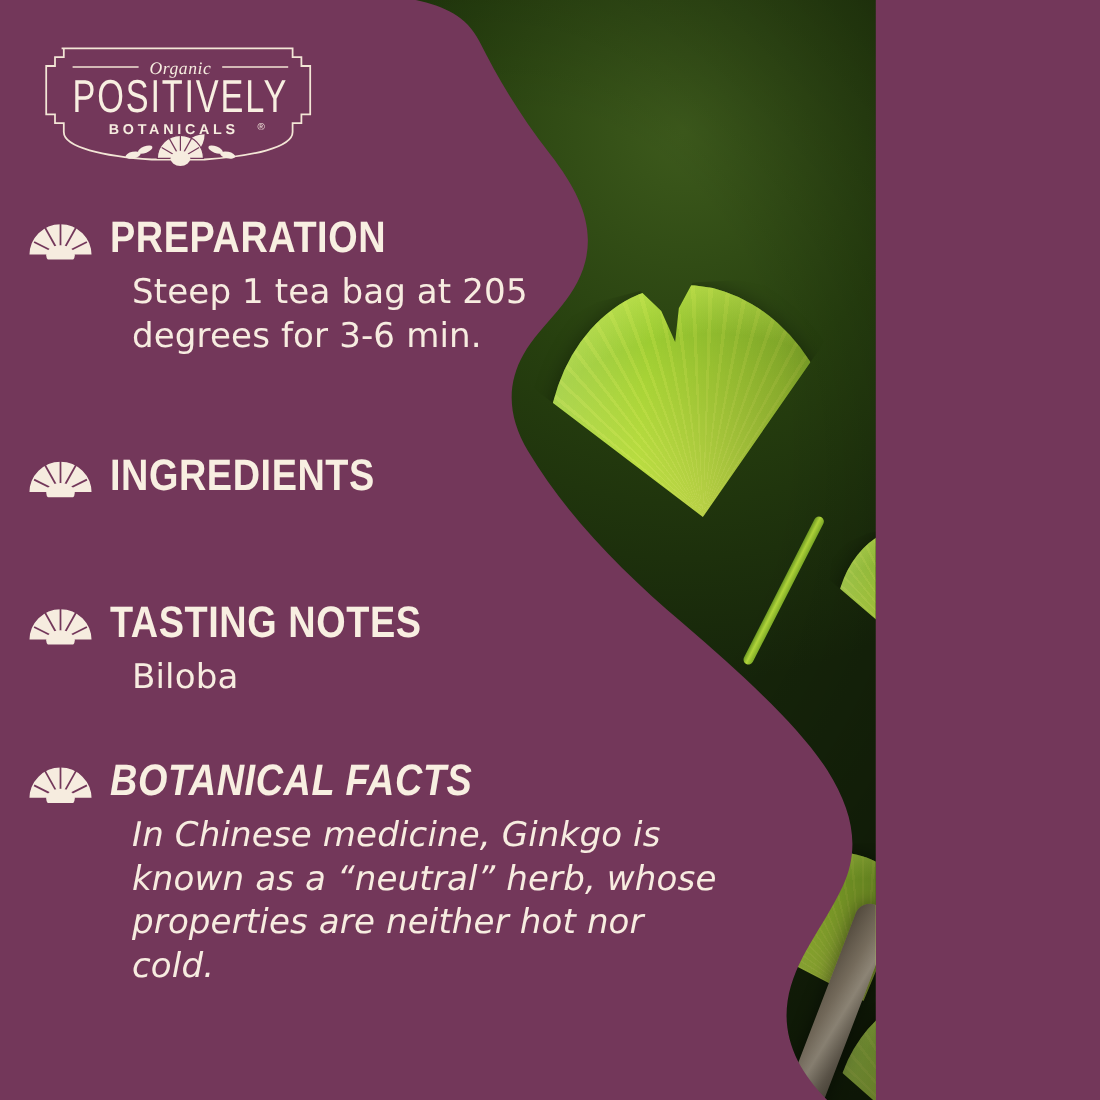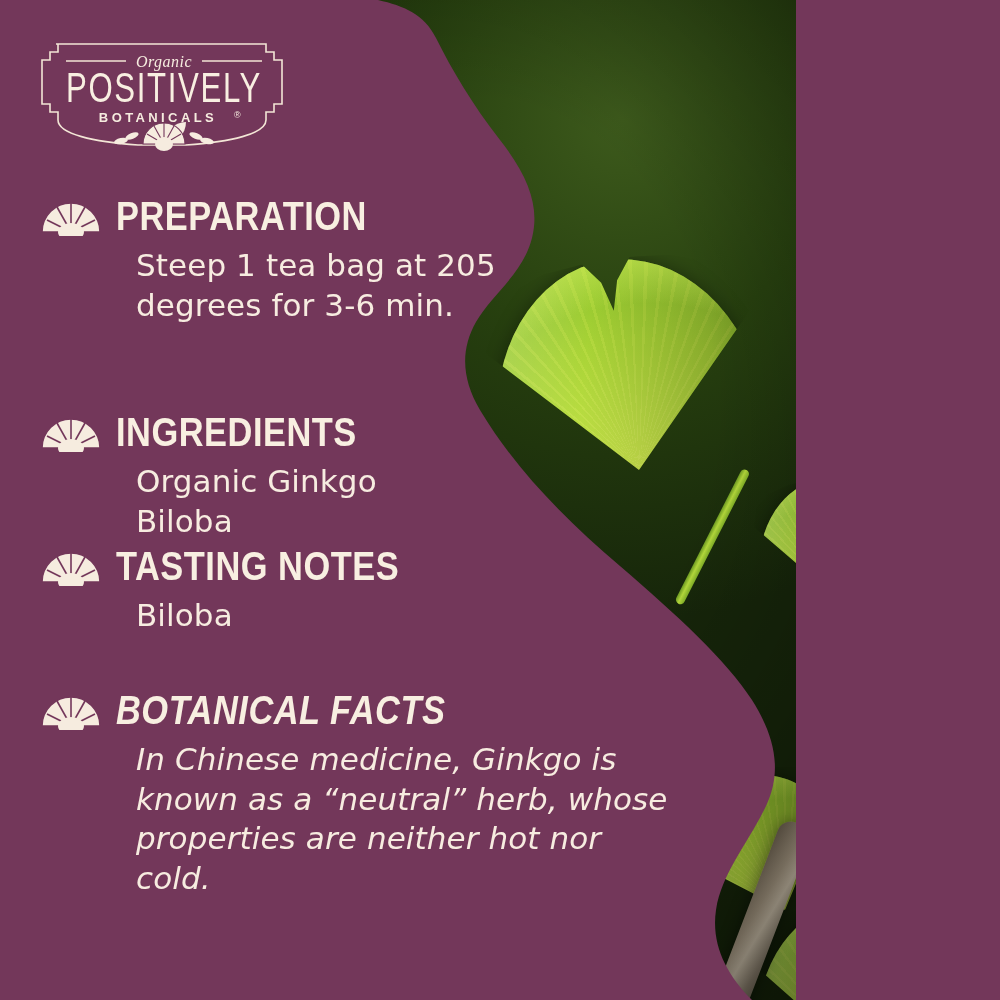--- a/index.html
+++ b/index.html
@@ -65,21 +65,21 @@
   .panelwrap svg{display:block;}
 
   
   .content{position:absolute;inset:0;z-index:3;}
 
   
   .logo{position:absolute;left:34px;top:30px;width:256px;height:128px;}
   .logo svg{display:block;width:100%;height:100%;overflow:visible;}
 
   
-  .section{position:absolute;left:40px;}
+  .section{position:absolute;left:24px;}
   .sec-head{display:flex;align-items:center;gap:14px;}
   .fan-icon{width:62px;height:40px;flex:0 0 auto;}
   .fan-icon svg{display:block;width:100%;height:100%;}
   .sec-title{
     font-family:"Liberation Sans Narrow","Liberation Sans",sans-serif;
     font-weight:700;font-size:40px;letter-spacing:.6px;line-height:1;
     color:#f8efe1;transform:scaleX(.86);transform-origin:left center;white-space:nowrap;
   }
   .sec-body{
     margin-left:96px;margin-top:10px;
@@ -267,22 +267,20 @@
               <line x1="31" y1="36" x2="17" y2="11"></line>
               <line x1="31" y1="36" x2="45" y2="11"></line>
               <line x1="31" y1="36" x2="7" y2="24"></line>
               <line x1="31" y1="36" x2="55" y2="24"></line>
             </g>
             <ellipse cx="31" cy="36" rx="13" ry="9" fill="#f6ecdf"></ellipse>
           </svg>
         </span>
         <span class="sec-title">INGREDIENTS</span>
       </div>
-      <div class="sec-body">Organic Ginkgo
-Biloba</div>
     </div>
 
     <div class="section" id="sec-taste">
       <div class="sec-head">
         <span class="fan-icon">
           <svg viewBox="0 0 62 40" xmlns="http://www.w3.org/2000/svg">
             <g fill="#f6ecdf" stroke="#73375a" stroke-width="1.5">
               <path d="M2,36 A29,29 0 0 1 60,36 Z"></path>
             </g>
             <g stroke="#73375a" stroke-width="1.6" fill="none">

